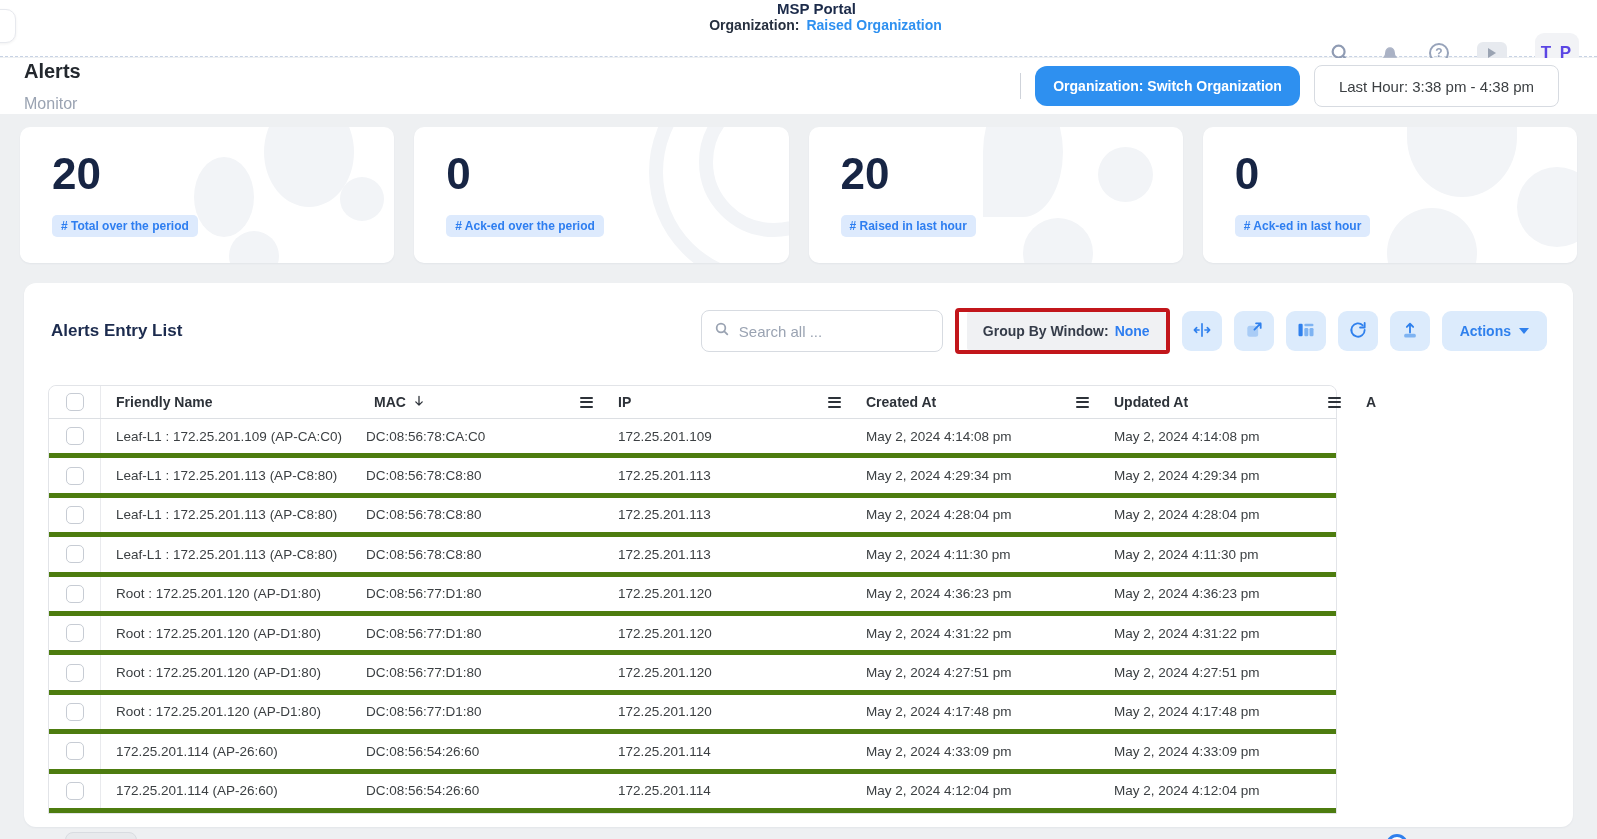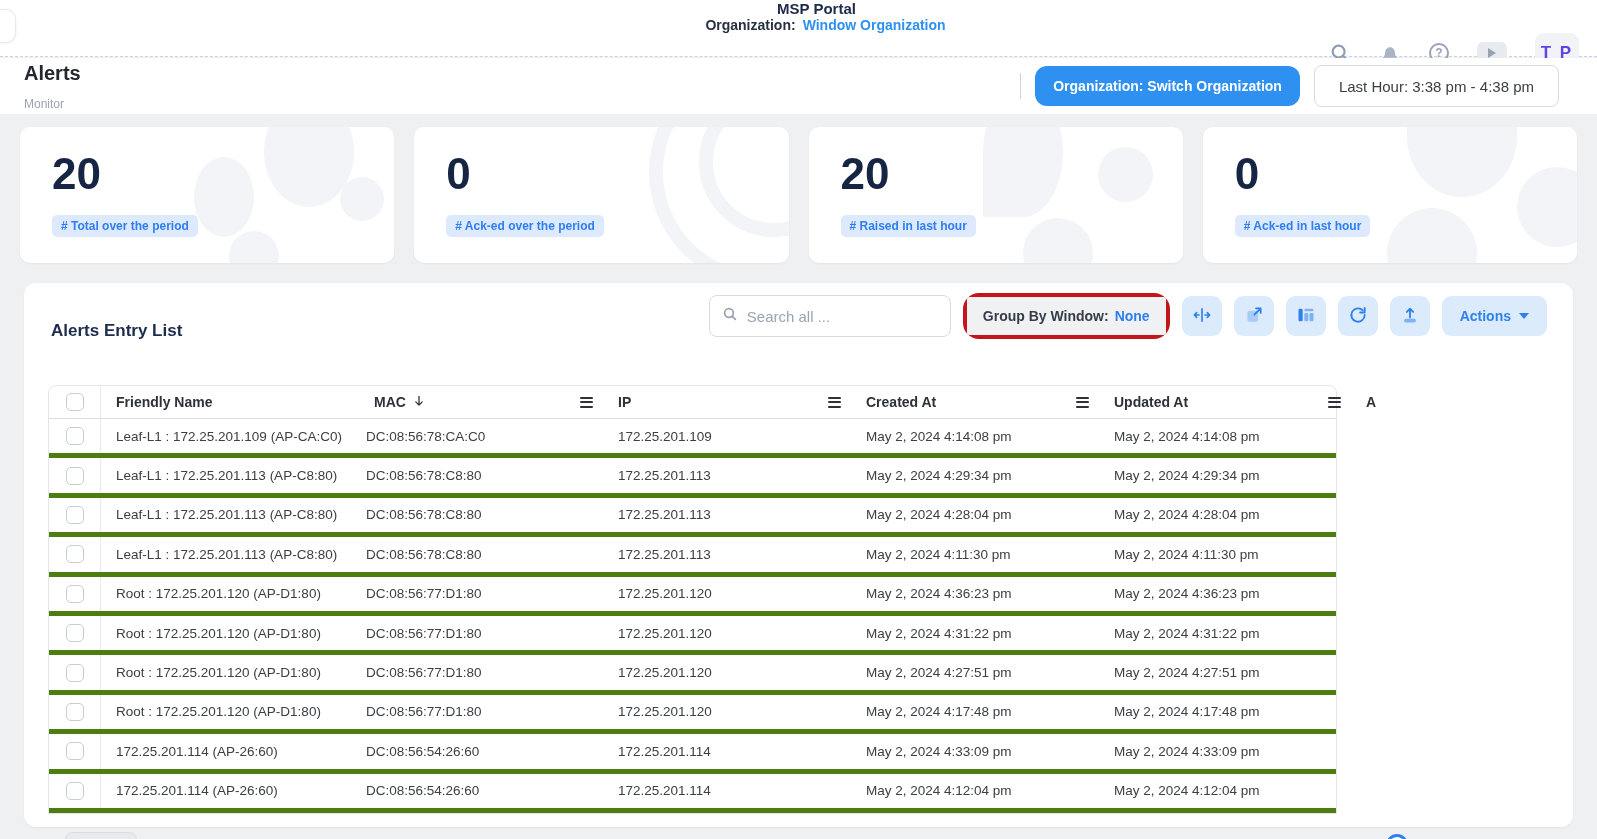--- a/index.html
+++ b/index.html
@@ -41,21 +41,21 @@
     display:flex; align-items:center; justify-content:center;
     color:#5b46e4; font-size:17px; font-weight:bold; letter-spacing:2px; cursor:pointer;
   }
   
   .pagehead {
     position:absolute; top:58px; left:0; width:100%; height:56px;
     background:#fff; display:flex; align-items:center;
   }
   .ph-titles { margin-left:24px; }
   .ph-title { font-size:20px; font-weight:bold; color:#23282e; }
-  .ph-sub { font-size:12px; color:#9aa3b2; margin-top:12px; }
+  .ph-sub { font-size:16px; color:#9aa3b2; margin-top:12px; }
   .ph-right { margin-left:auto; display:flex; align-items:center; gap:14px; padding-right:38px; }
   .btn-gray {
     height:40px; background:#f1f2f4; border:none; border-radius:8px;
     display:flex; align-items:center; gap:9px; padding:0 18px;
     font-size:14px; font-weight:bold; color:#3f4753; cursor:pointer;
     font-family:inherit;
   }
   .vdivider { width:1px; height:26px; background:#cfd3da; }
   .btn-blue {
     height:40px; background:#2e90f0; border:none; border-radius:12px;
@@ -78,31 +78,31 @@
     font-size:12px; font-weight:bold; border-radius:5px; padding:4px 9px;
   }
   .deco { position:absolute; background:#f2f4f7; border-radius:50%; }
   .deco-ring { position:absolute; border:14px solid #f2f4f7; background:transparent; border-radius:50%; }
   
   .list-card {
     position:absolute; top:283px; left:24px; width:1549px; height:544px;
     background:#fff; border-radius:12px; box-shadow:0 1px 2px rgba(25,39,70,.05);
   }
   .list-title { position:absolute; left:27px; top:38px; font-size:17px; font-weight:bold; color:#1c2b4e; }
-  .toolbar { position:absolute; top:10px; right:26px; display:flex; align-items:center; gap:12px; }
+  .toolbar { position:absolute; top:25px; right:26px; display:flex; align-items:center; gap:12px; }
   .search-box {
     width:242px; height:42px; border:1px solid #d7dbe1; border-radius:8px;
     display:flex; align-items:center; padding:0 12px; gap:9px; background:#fff;
   }
   .search-box input {
     border:none; outline:none; font-size:15px; color:#3c4043; width:100%;
     font-family:inherit;
   }
   .search-box input::placeholder { color:#9aa3b2; }
-  .annotation-frame { border:4px solid #c2161b; border-radius:16px; }
+  .annotation-frame { border:4px solid #c2161b; border-radius:4px;padding-left:8px; }
   .groupby-btn {
     height:38px; background:#f0f1f3; border:none; border-radius:2px;
     padding:0 16px; font-size:14px; font-weight:bold; color:#353c49;
     display:flex; align-items:center; gap:6px; cursor:pointer; font-family:inherit;
   }
   .groupby-val { color:#2e7ef0; }
   .icon-btn {
     width:40px; height:40px; background:#dcebfc; border:none; border-radius:9px;
     display:flex; align-items:center; justify-content:center; cursor:pointer;
   }
@@ -150,21 +150,21 @@
   }
 </style>
 </head>
 <body>
 
 <header class="topbar">
   <div class="nav-notch"></div>
   <div class="brand">MSP Portal</div>
   <div class="org-wrap">
     <span>Organization:</span>
-    <span class="org-link">Window Organization</span>
+    <span class="org-link">Raised Organization</span>
   </div>
   <div class="topbar-right">
     <span class="tb-icon">
       <svg width="22" height="22" viewBox="0 0 24 24" fill="none" stroke="#8f9bb3" stroke-width="2.4" stroke-linecap="round">
         <circle cx="10.5" cy="10.5" r="6.5"></circle>
           <path d="M15.5 15.5 L20 20"></path>
       </svg>
     </span>
     <span class="tb-icon">
       <svg width="22" height="22" viewBox="0 0 24 24" fill="#aab2c5" stroke="#aab2c5" stroke-width="1.4" stroke-linecap="round">

